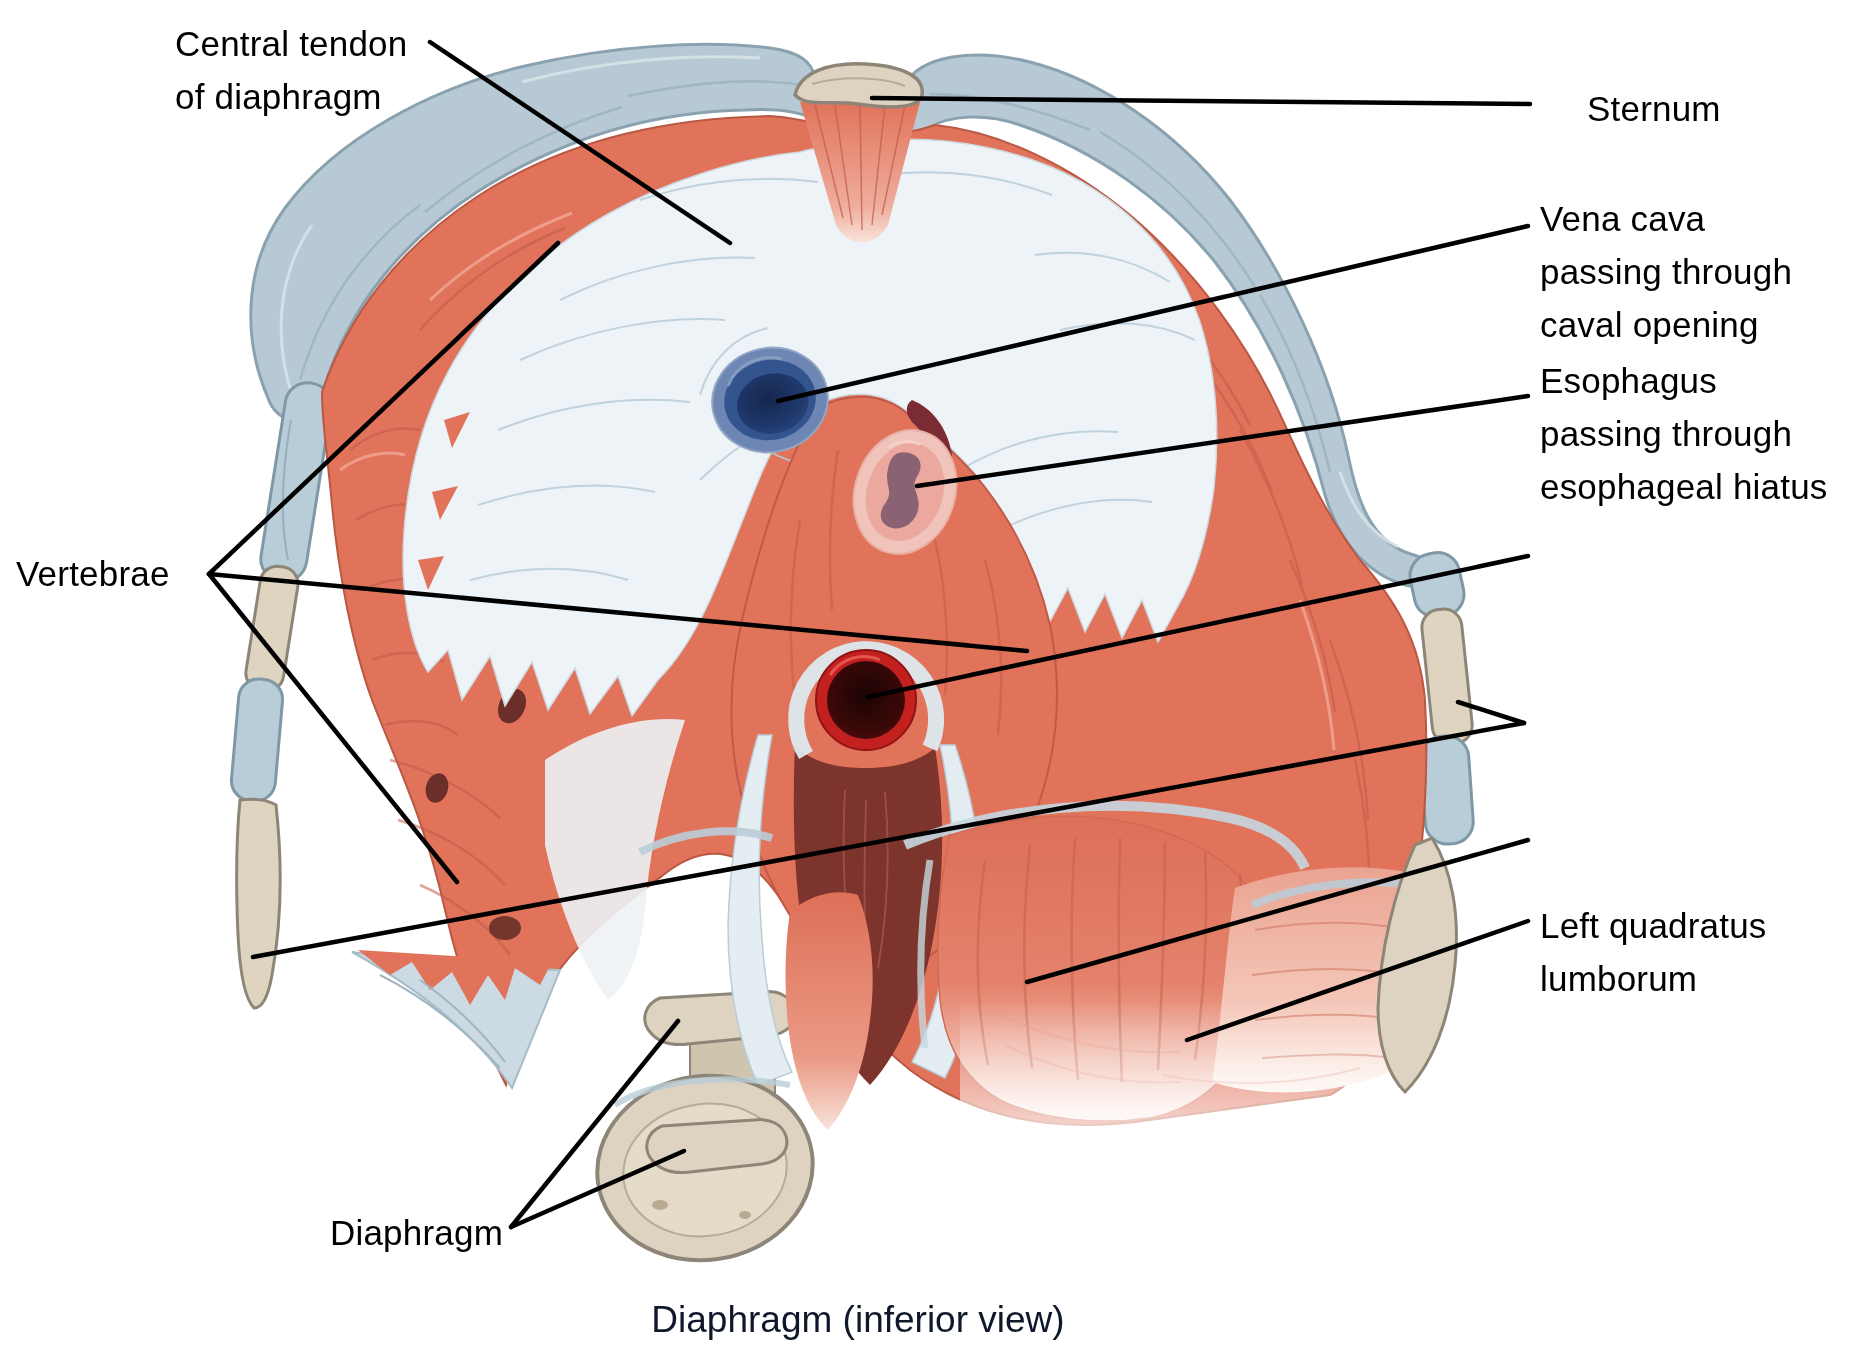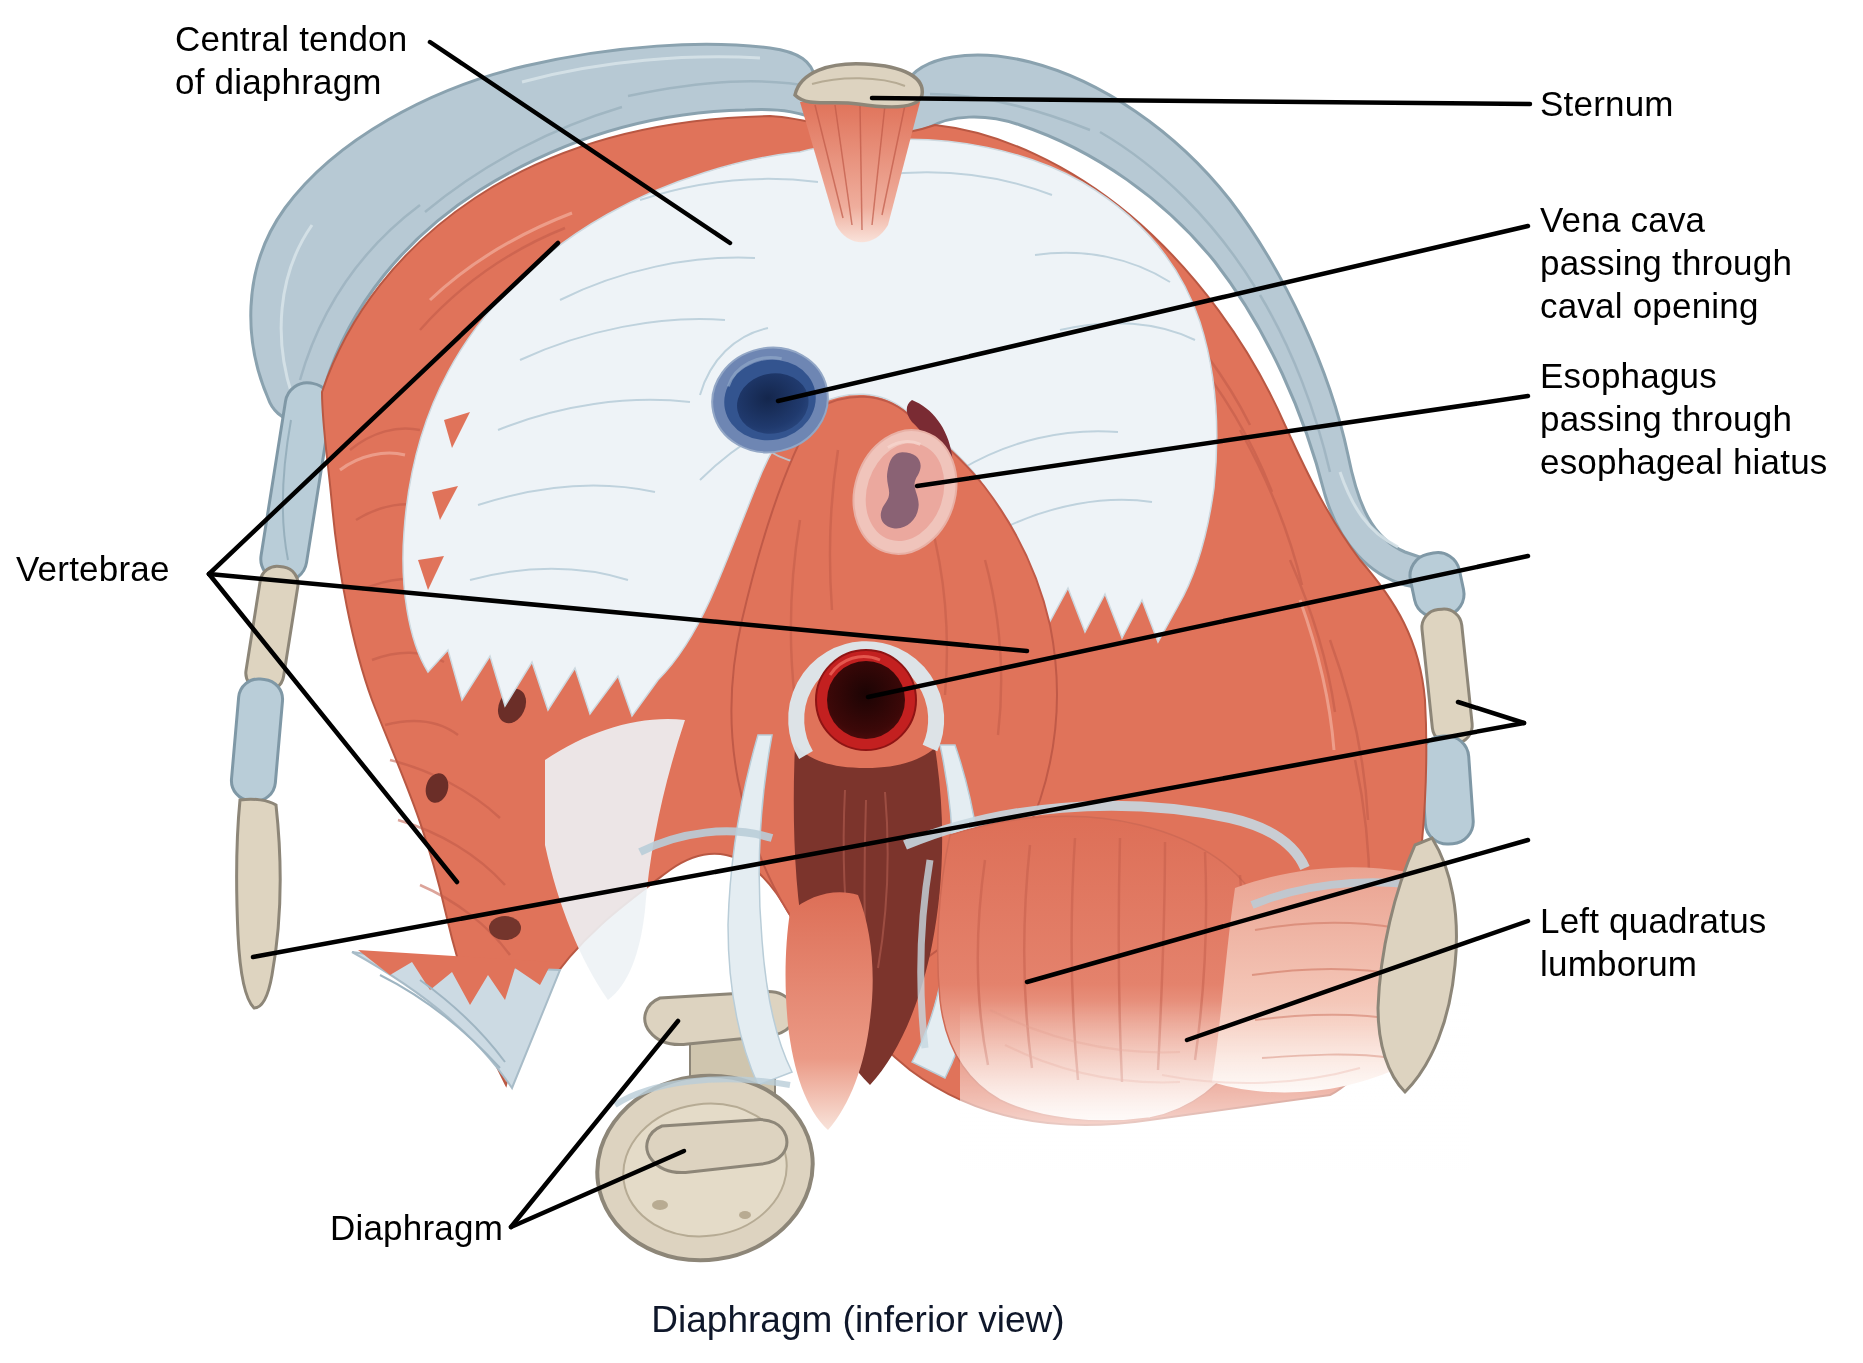--- a/index.html
+++ b/index.html
@@ -1,19 +1,19 @@
 <!DOCTYPE html>
 <html><head>
 <meta charset="utf-8">
 <style>
   html,body{margin:0;padding:0;background:#fff;}
   #stage{position:relative;width:1863px;height:1363px;background:#fff;overflow:hidden;
          font-family:"Liberation Sans","DejaVu Sans",sans-serif;}
   #art{position:absolute;left:0;top:0;}
-  .label{position:absolute;font-size:35px;line-height:43px;color:#000;
+  .label{position:absolute;font-size:35px;line-height:53px;color:#000;
          white-space:pre-line;letter-spacing:0.2px;}
   .caption{position:absolute;font-size:37px;color:#0f172a;transform:translateX(-50%);
            white-space:nowrap;}
 </style>
 </head>
 <body>
 
 <div id="stage">
 
 <svg id="art" width="1863" height="1363" viewBox="0 0 1863 1363">
@@ -311,22 +311,22 @@
     <line x1="209" y1="574" x2="558" y2="243"></line>
     <line x1="209" y1="574" x2="1027" y2="651"></line>
     <line x1="209" y1="574" x2="457" y2="882"></line>
     <line x1="511" y1="1227" x2="678" y2="1021"></line>
     <line x1="511" y1="1227" x2="684" y2="1151"></line>
   </g>
 </svg>
 
 <div class="label" style="left:175px;top:17px">Central tendon
 of diaphragm</div>
-<div class="label" style="left:1540px;top:82px">Sternum</div>
-<div class="label" style="left:1540px;top:198px">Vena cava
+<div class="label" style="left:1587px;top:82px">Sternum</div>
+<div class="label" style="left:1540px;top:192px">Vena cava
 passing through
 caval opening</div>
 <div class="label" style="left:1540px;top:354px">Esophagus
 passing through
 esophageal hiatus</div>
 <div class="label" style="left:1540px;top:899px">Left quadratus
 lumborum</div>
 <div class="label" style="left:16px;top:547px">Vertebrae</div>
 <div class="label" style="left:330px;top:1206px">Diaphragm</div>
 <div class="caption" style="left:858px;top:1299px">Diaphragm (inferior view)</div>

